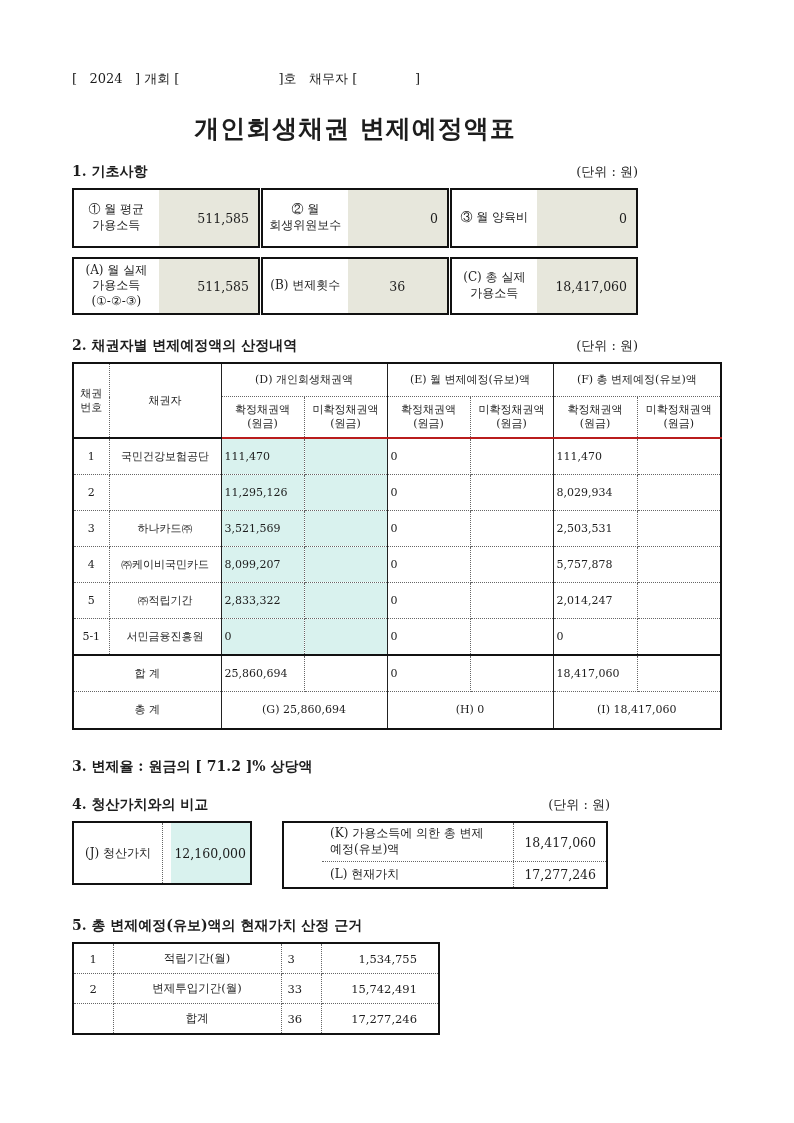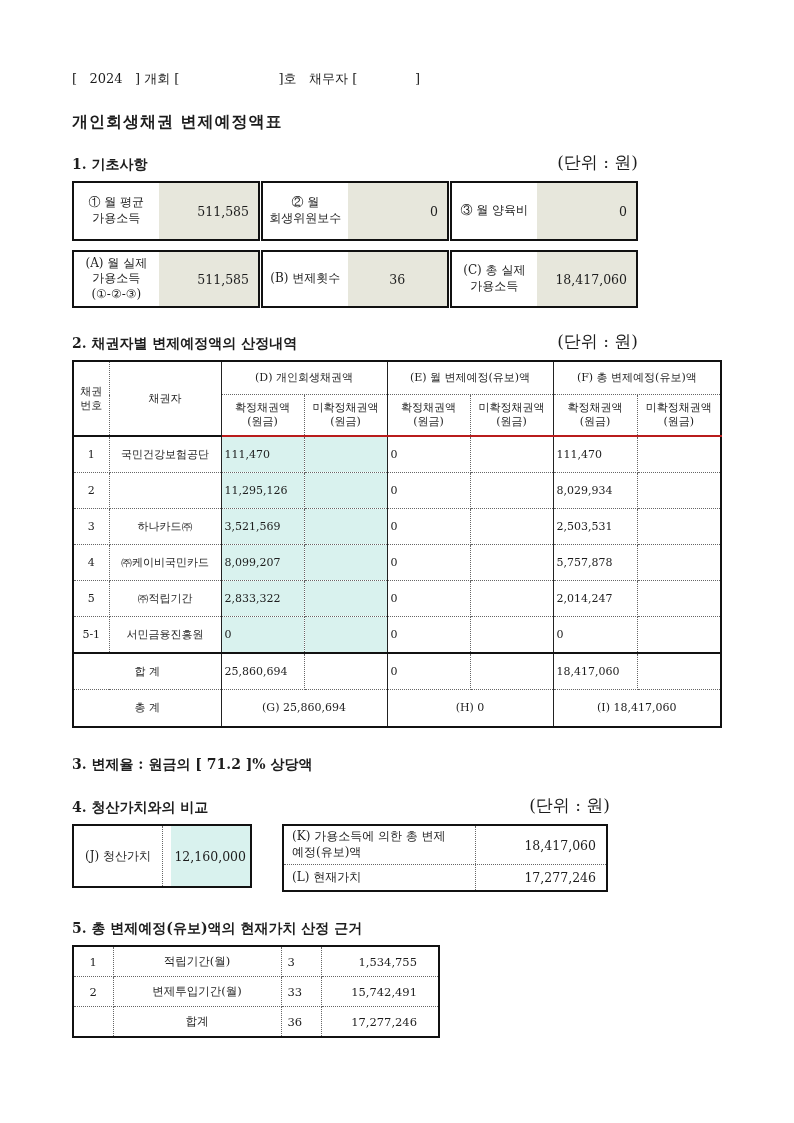--- a/index.html
+++ b/index.html
@@ -2,26 +2,26 @@
 <html><head>
 <meta charset="utf-8">
 <style>
   html,body{margin:0;padding:0;background:#ffffff;}
   .page{position:relative;width:712px;height:1123px;background:#fff;box-sizing:border-box;
         padding:70px 74px 0 72px;font-family:"DejaVu Serif","Liberation Serif",serif;color:#1d1d1d;}
   .pre{white-space:pre-line;}
   .gaps{white-space:pre;}
 
   .case-line{font-size:13px;margin-bottom:24px;}
-  .doc-title{font-size:16px;font-weight:bold;letter-spacing:1px;margin:0 0 18px 0;}
+  .doc-title{text-align:center;font-size:25px;font-weight:bold;letter-spacing:1px;margin:0 0 18px 0;}
   .period-line{text-align:center;font-size:13.5px;margin-bottom:32px;}
 
   .sec-head{display:flex;justify-content:space-between;align-items:flex-end;margin-bottom:7px;}
   .sec-title{font-weight:bold;font-size:14px;}
-  .unit{font-size:17px;}
+  .unit{font-size:13px;}
 
   
   .box-row{display:flex;justify-content:space-between;margin-bottom:9px;}
   .box-row.last{margin-bottom:22px;}
   .info-box{display:flex;width:188px;border:2px solid #111;box-sizing:border-box;}
   .row1 .info-box{height:60px;}
   .row2 .info-box{height:58px;}
   .ib-label{flex:0 0 46%;display:flex;align-items:center;justify-content:center;text-align:center;
             font-size:12px;line-height:1.3;}
   .ib-value{flex:1;display:flex;align-items:center;justify-content:flex-end;padding-right:9px;
@@ -46,21 +46,21 @@
   .s3-line{font-weight:bold;font-size:14px;margin:0 0 20px 0;}
 
   
   .s4-head{display:flex;justify-content:space-between;align-items:flex-end;width:538px;margin-bottom:7px;}
   .s4-wrap{display:flex;margin-bottom:28px;}
   .j-box{display:flex;width:180px;height:64px;border:2px solid #111;box-sizing:border-box;margin-right:30px;gap:8px;}
   .j-label{flex:0 0 50%;display:flex;align-items:center;justify-content:center;font-size:12px;
            border-right:1px dotted #666;}
   .j-value{flex:1;background:#d9f2ee;display:flex;align-items:center;justify-content:flex-end;
            padding-right:4px;font-size:12.5px;}
-  .kl-box{width:326px;border:2px solid #111;box-sizing:border-box;}
+  .kl-box{width:326px;border:2px solid #111;box-sizing:border-box;padding-left:38px;}
   .kl-row{display:flex;}
   .kl-row.k{height:38px;}
   .kl-row.l{height:25px;}
   .kl-row + .kl-row{border-top:1px dotted #666;}
   .kl-label{flex:0 0 192px;box-sizing:border-box;padding:2px 8px;font-size:12px;line-height:1.3;
             border-right:1px dotted #666;display:flex;align-items:center;}
   .kl-value{flex:1;display:flex;align-items:center;justify-content:flex-end;padding-right:10px;font-size:12.5px;}
 
   
   .pt{border-collapse:collapse;border:2px solid #111;table-layout:fixed;width:366px;}

